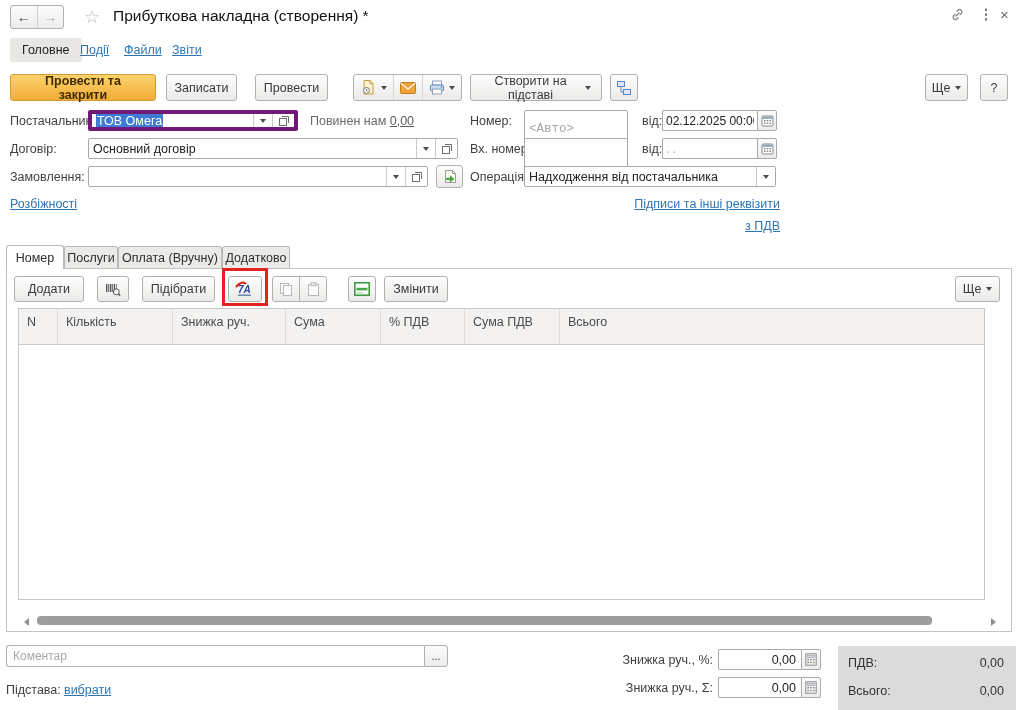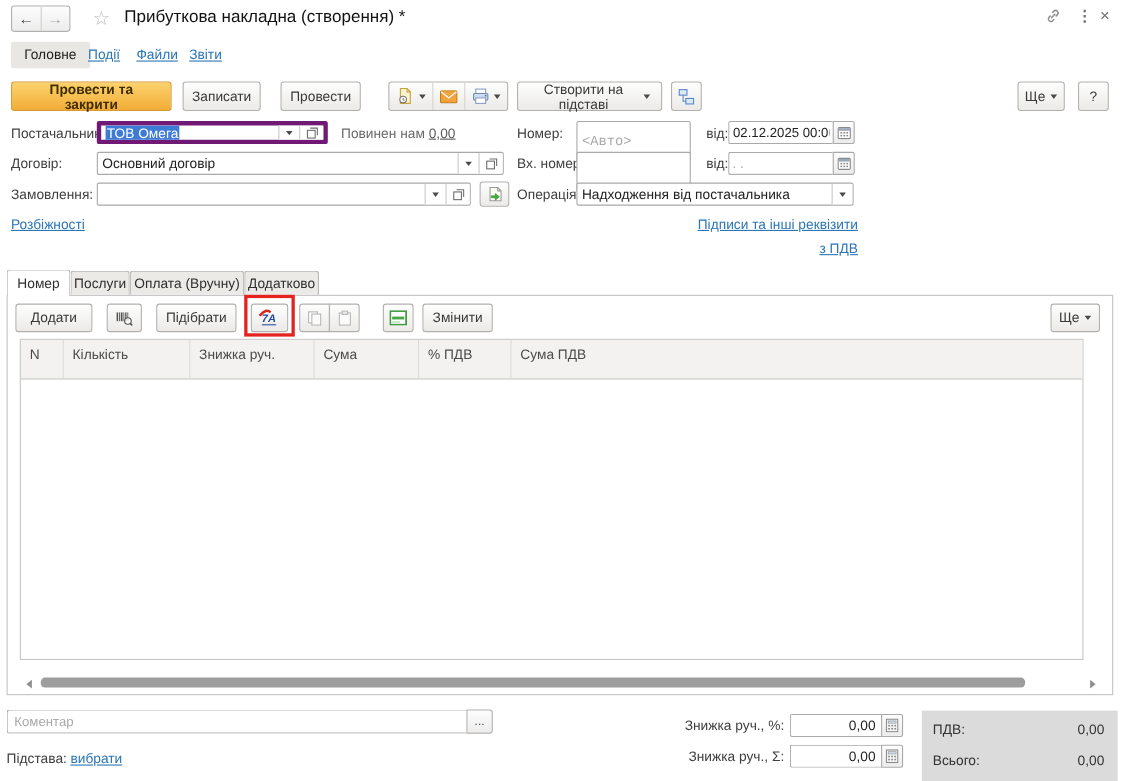--- a/index.html
+++ b/index.html
@@ -339,20 +339,21 @@
   </button>
 
   <div class="tbl">
     <div class="thead">
       <div class="th" style="width:39px">N</div>
       <div class="th" style="width:115px">Кількість</div>
       <div class="th" style="width:113px">Знижка руч.</div>
       <div class="th" style="width:95px">Сума</div>
       <div class="th" style="width:84px">% ПДВ</div>
       <div class="th" style="width:95px">Сума ПДВ</div>
+      <div class="th" style="width:128px">Всього</div>
     </div>
     <div style="height:254px"></div>
   </div>
 
   <div class="hscroll">
     <span class="scr-arrow scr-left"></span>
     <span class="scr-thumb"></span>
     <span class="scr-arrow scr-right"></span>
   </div>
 

